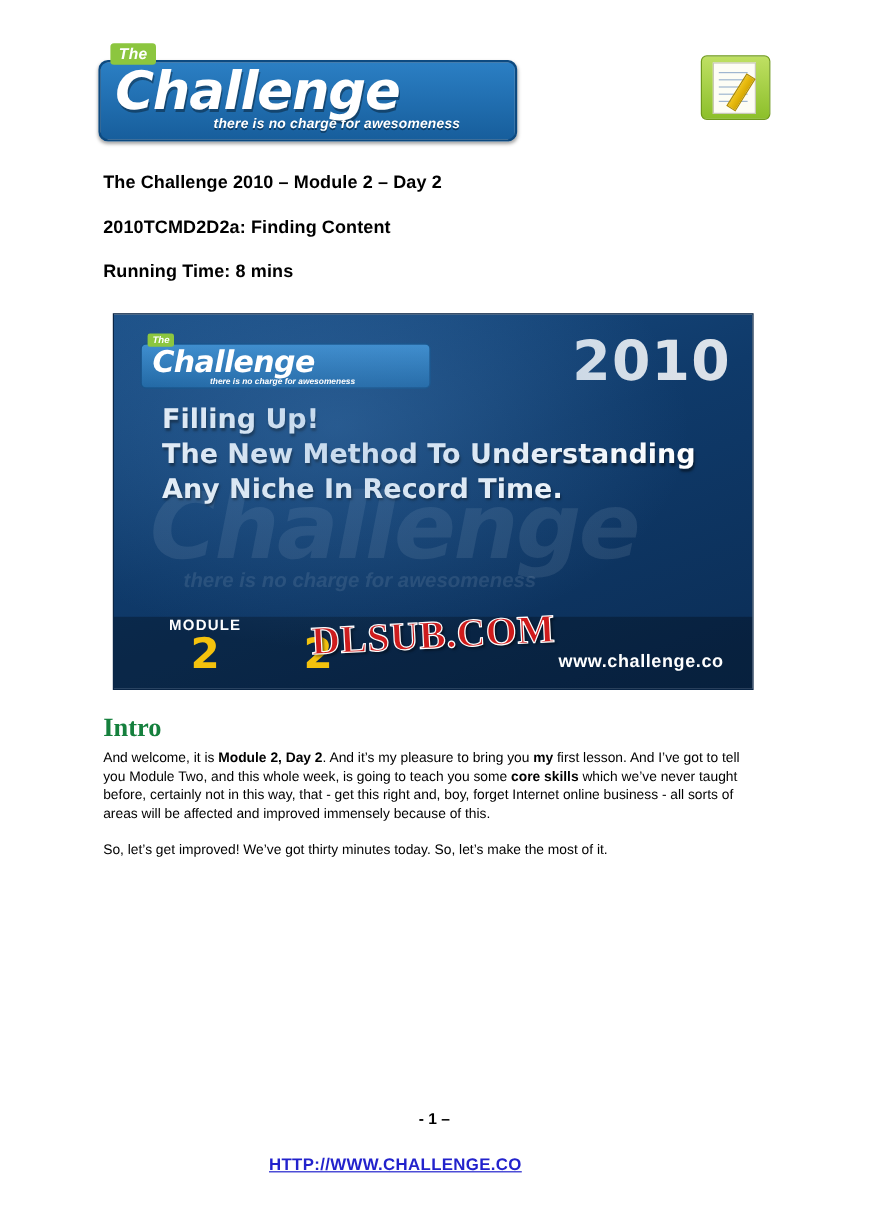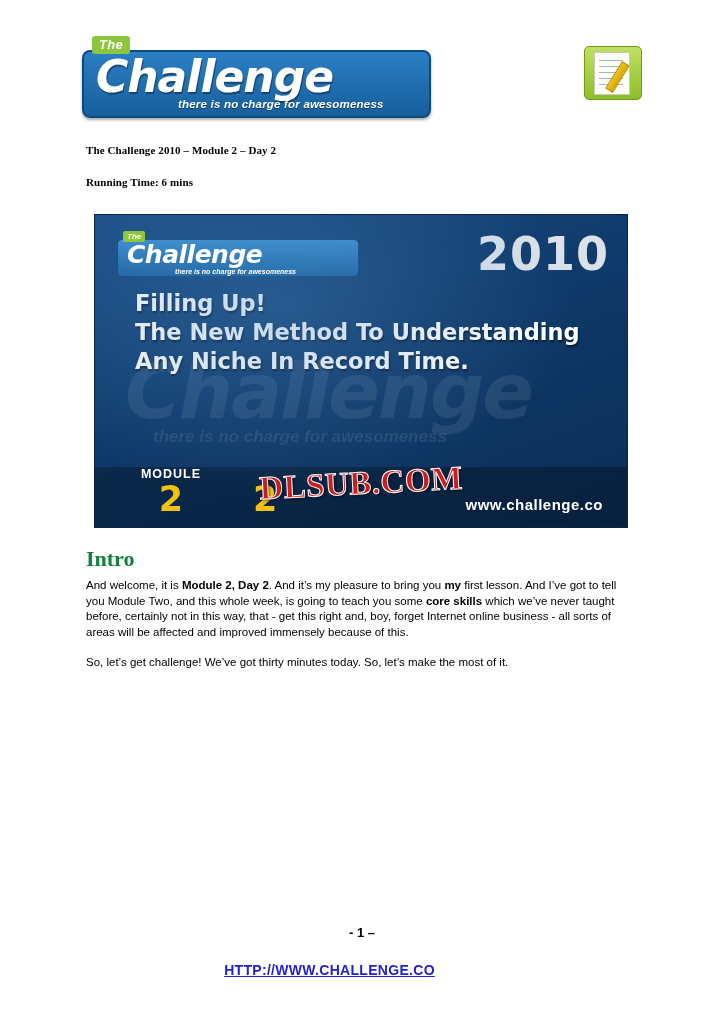--- a/index.html
+++ b/index.html
@@ -140,25 +140,24 @@
 
   
   .content {
     position: absolute;
     left: 0;
     top: 128px;
     width: 724px;
   }
   .title-line {
     margin: 0 0 0 86px;
-    font-size: 11px;
+    font-size: 15px;
     font-weight: bold;
     color: #000;
     letter-spacing: 0.1px;
-    font-family: Liberation Serif, serif;
   }
   .t1 { padding-top: 16px; }
   .t2 { padding-top: 20px; }
   .t3 { padding-top: 20px; }
 
   
   .video {
     position: relative;
     margin: 26px 0 0 94px;
     width: 532px;
@@ -403,21 +402,22 @@
         <div class="line" style="top:25px"></div>
         <div class="line" style="top:31px"></div>
         <div class="pencil"></div>
       </div>
     </div>
   </div>
 
   <div class="content">
 
     <p class="title-line t1">The Challenge 2010 – Module 2 – Day 2</p>
-    <p class="title-line t3">Running Time: 6 mins</p>
+    <p class="title-line t2">2010TCMD2D2a: Finding Content</p>
+    <p class="title-line t3">Running Time: 8 mins</p>
 
     <div class="video">
       <div class="v-bottombar"></div>
 
       <div class="v-ghost">Challenge</div>
       <div class="v-ghost-sub">there is no charge for awesomeness</div>
 
       <div class="v-logo">
         <div class="vplate"></div>
         <span class="vthe">The</span>
@@ -440,19 +440,19 @@
       <div class="v-day-num">2</div>
 
       <div class="v-url">www.challenge.co</div>
 
       <div class="v-watermark">DLSUB.COM</div>
     </div>
 
     <h2 class="section-head">Intro</h2>
 
     <p class="para"><span>And welcome, it is </span><b>Module 2, Day 2</b><span>. And it’s my pleasure to bring you </span><b>my</b><span> first lesson. And I’ve got to tell you Module Two, and this whole week, is going to teach you some </span><b>core skills</b><span> which we’ve never taught before, certainly not in this way, that - get this right and, boy, forget Internet online business - all sorts of areas will be affected and improved immensely because of this.</span></p>
-    <p class="para">So, let’s get challenge! We’ve got thirty minutes today. So, let’s make the most of it.</p>
+    <p class="para">So, let’s get improved! We’ve got thirty minutes today. So, let’s make the most of it.</p>
   </div>
 
   <div class="page-number">- 1 –</div>
   <a class="footer-link" href="#">HTTP://WWW.CHALLENGE.CO</a>
 
 </div>
 
 </body></html>

